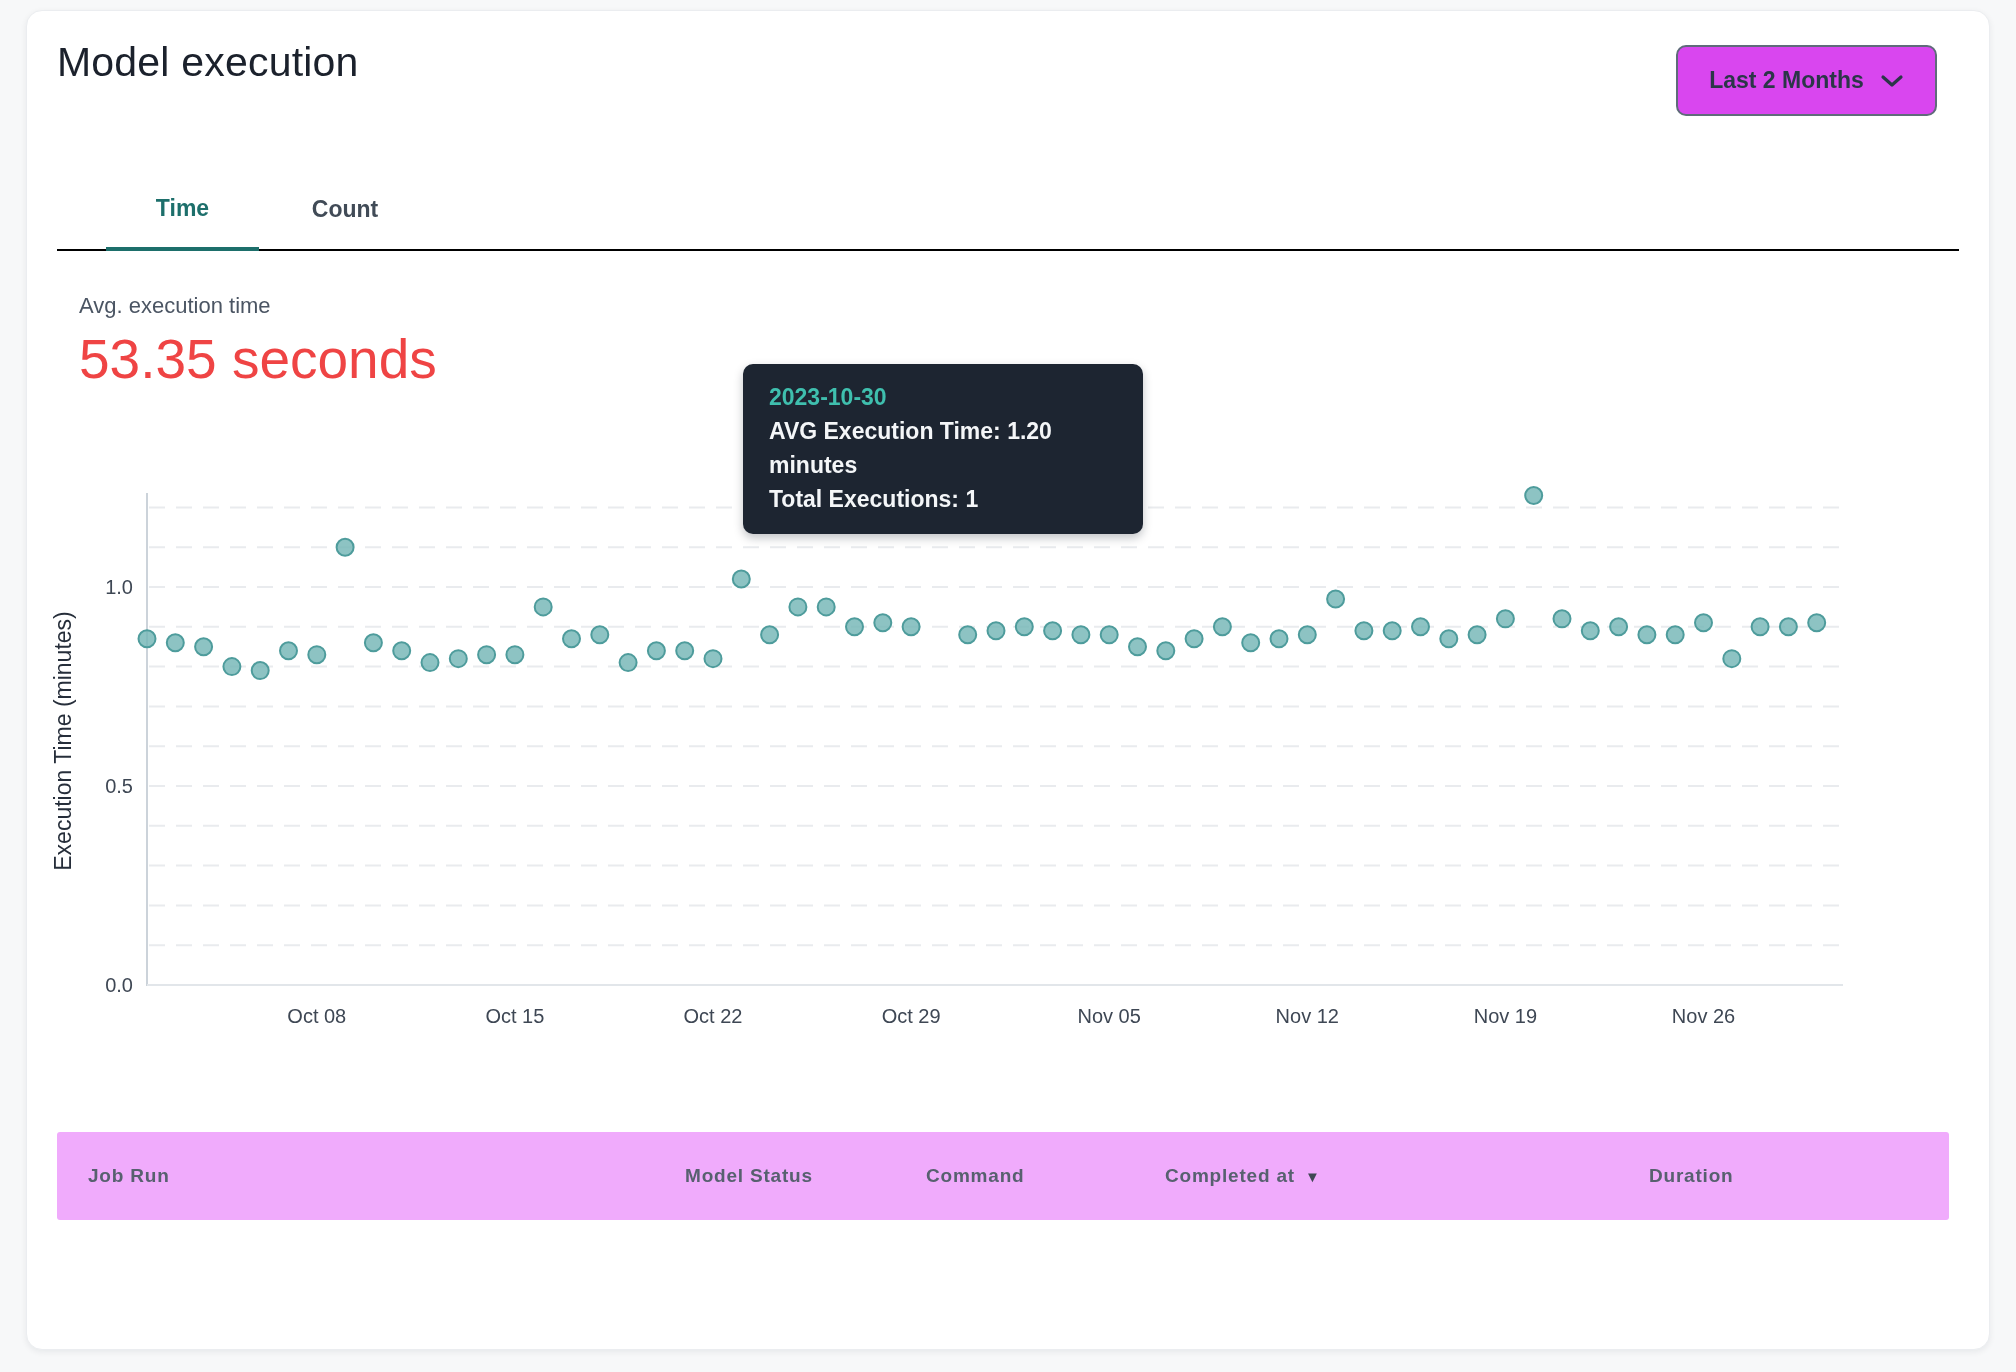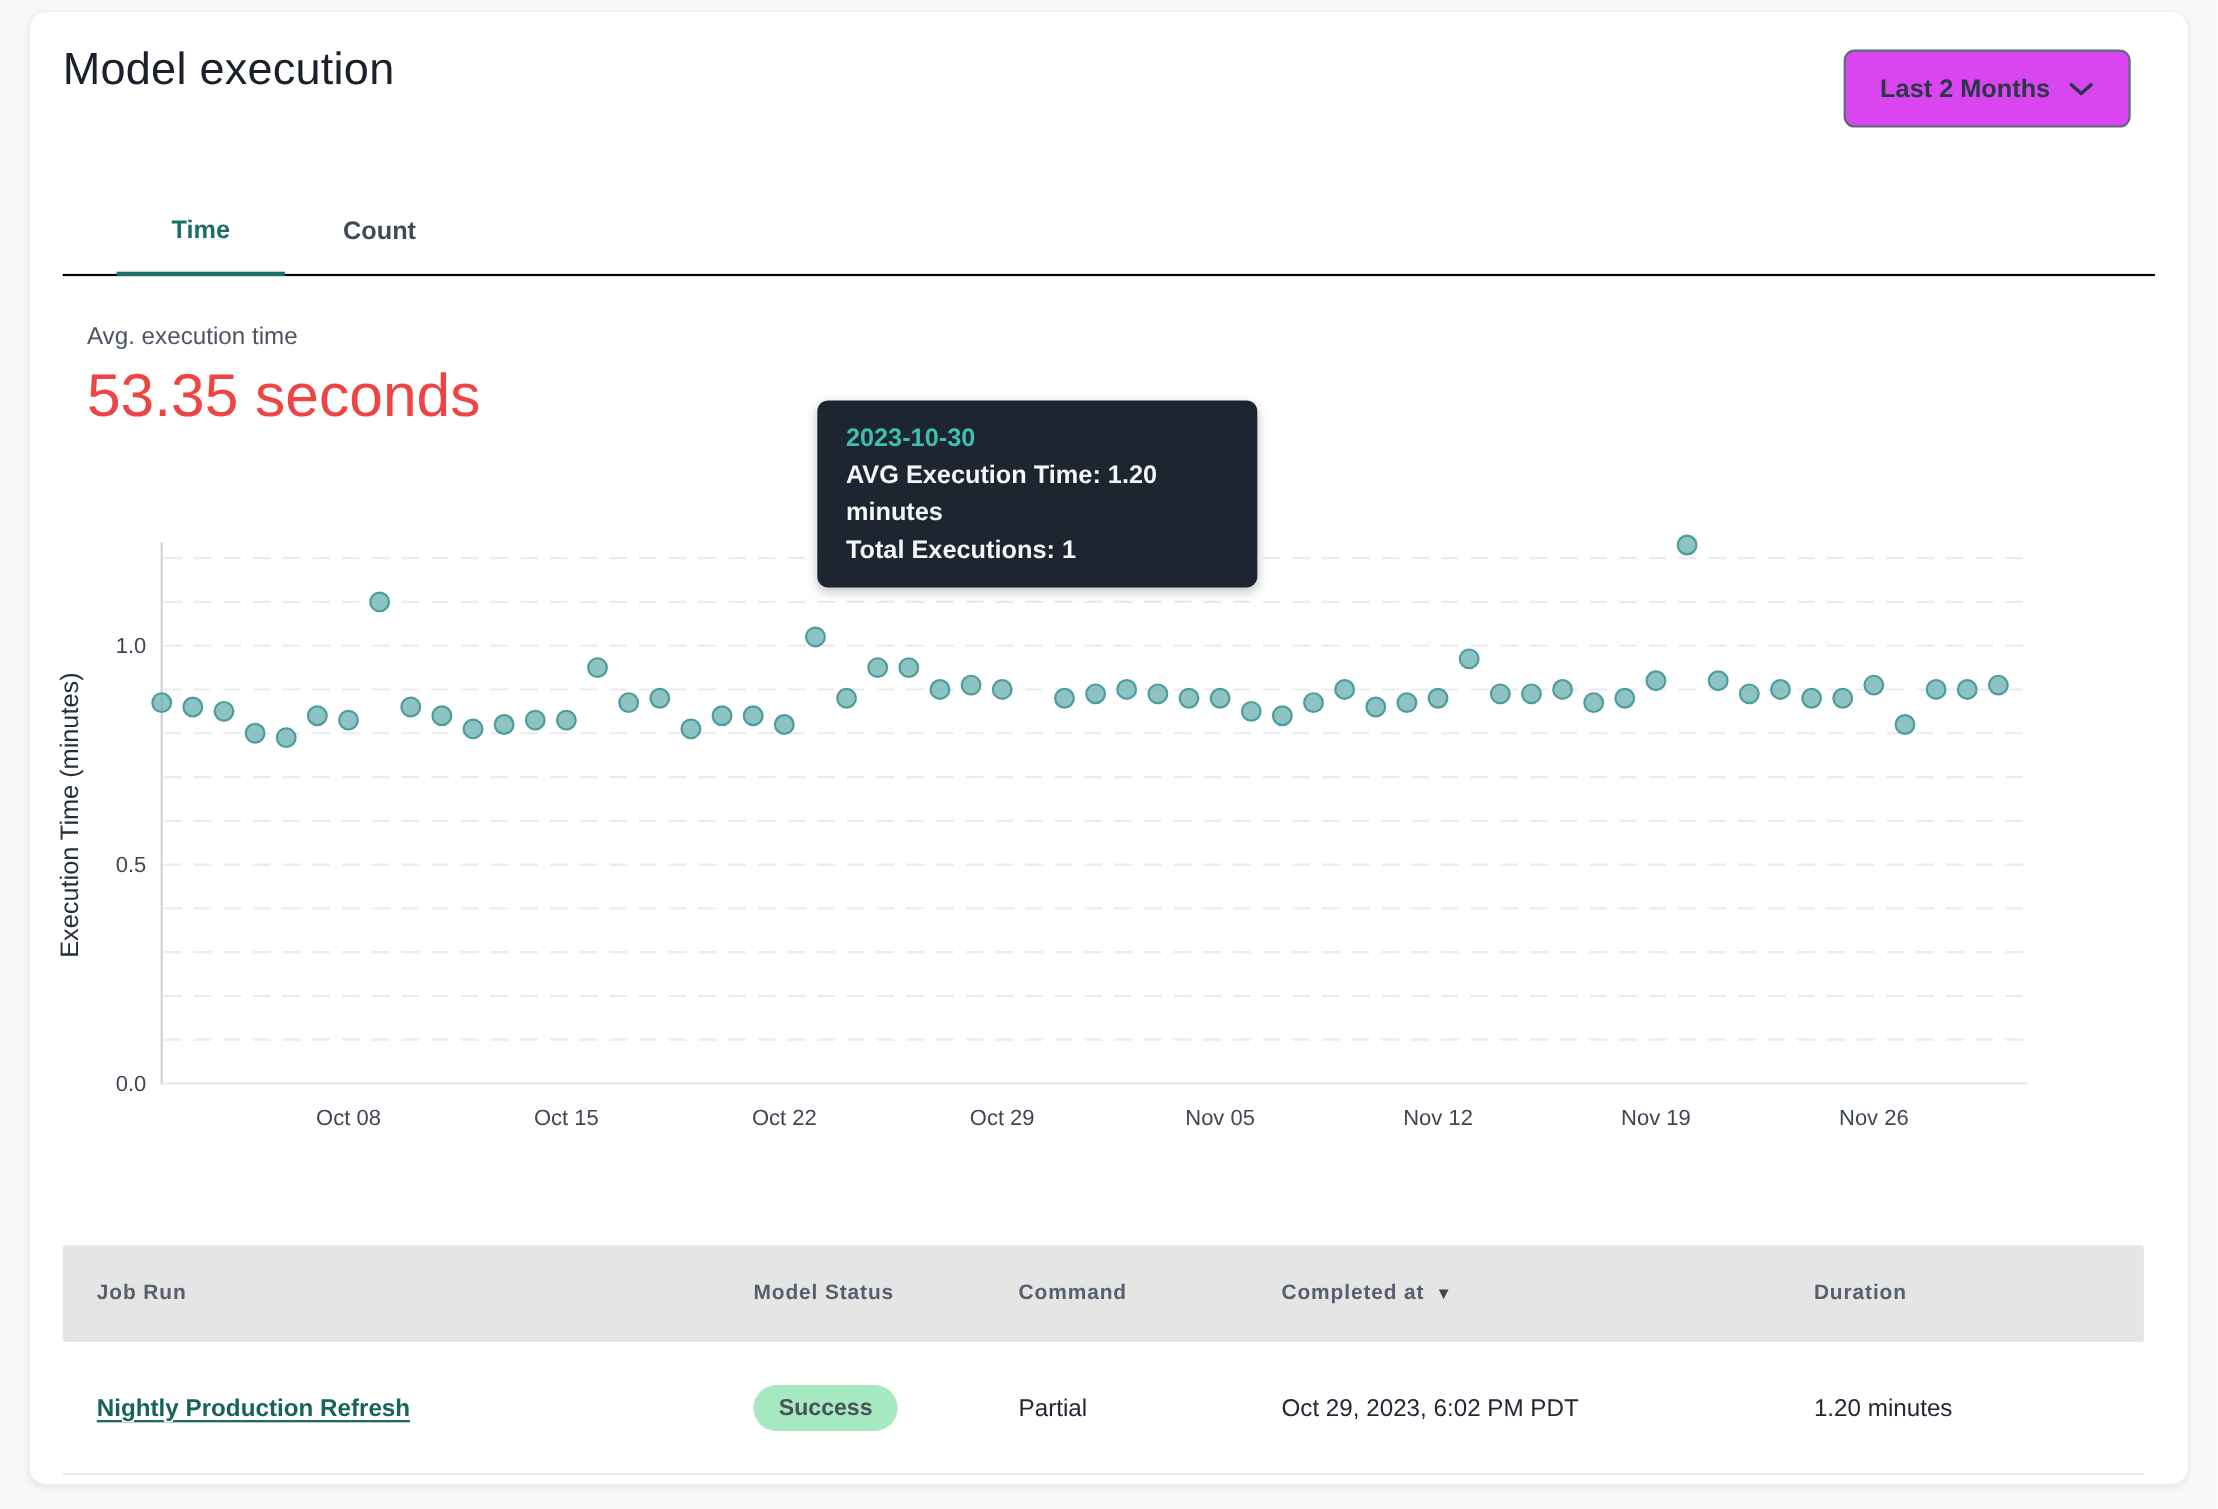--- a/index.html
+++ b/index.html
@@ -64,21 +64,21 @@
   .pt.hl{fill:var(--point-highlight);fill-opacity:1;stroke:#41767b;}
   .chart-tooltip{
     position:absolute;left:716px;top:353px;width:400px;z-index:5;
     background:var(--tooltip-bg);border-radius:10px;padding:16px 26px 18px 26px;
     font-size:23px;font-weight:700;color:#f4f6f8;line-height:34px;
     box-shadow:0 4px 10px rgba(10,20,30,.25);
   }
   .chart-tooltip .t-date{color:var(--tooltip-date);}
   .tbl-head{
     position:absolute;left:30px;right:40px;top:1121px;height:88px;
-    background:#e5e5e5;border-radius:3px;
+    background:#f0abfc;border-radius:3px;
     display:grid;grid-template-columns:597px 241px 239px 484px 1fr;
     align-items:center;padding-left:31px;
   }
   .tbl-head .hcell{
     font-size:19px;font-weight:700;color:#57606f;letter-spacing:.8px;
     display:flex;align-items:center;gap:10px;
   }
   .sort-icon{font-size:15px;color:#3f4754;line-height:1;}
   .tbl-row{
     position:absolute;left:30px;right:40px;top:1209px;height:121px;
@@ -229,25 +229,14 @@
       </div>
     <div class="hcell">
       <span>Completed at</span>
       <span class="sort-icon">▼</span>
     </div>
     <div class="hcell">
         <span>Duration</span>
       </div>
   </div>
 
-  <div class="tbl-row">
-    <div class="cell">
-      <span class="job-link">Nightly Production Refresh</span>
-    </div>
-    <div class="cell">
-      <span class="badge">Success</span>
-    </div>
-    <div class="cell">Partial</div>
-    <div class="cell">Oct 29, 2023, 6:02 PM PDT</div>
-    <div class="cell">1.20 minutes</div>
-  </div>
 
 </div>
 
 </body></html>

